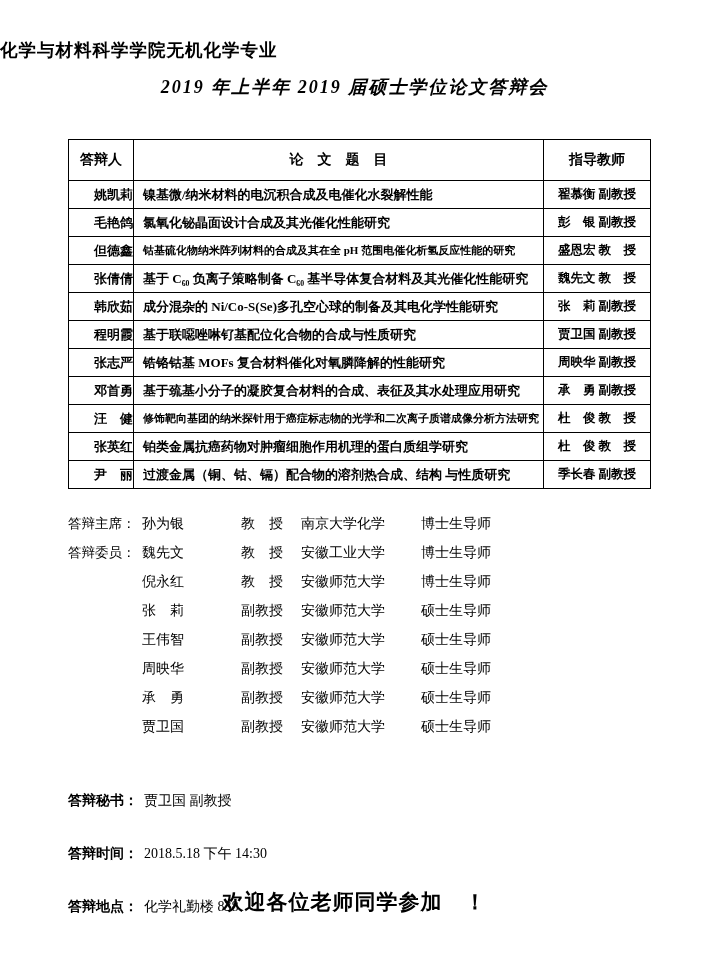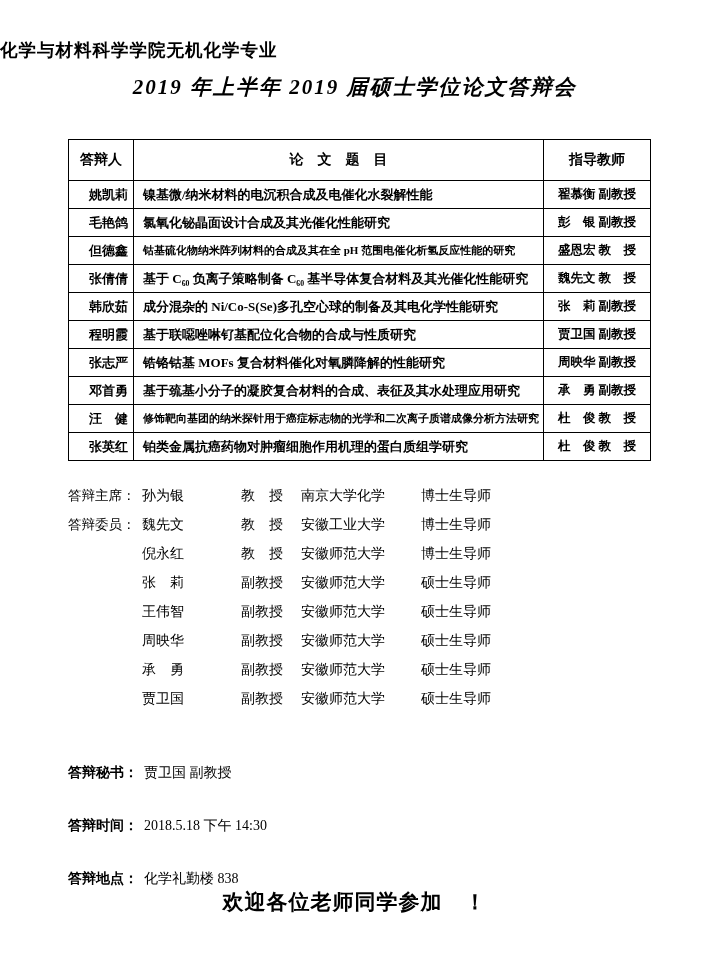--- a/index.html
+++ b/index.html
@@ -21,21 +21,21 @@
     font-size:17.5px;
     line-height:24px;
     letter-spacing:1px;
   }
   .subtitle {
     margin-top:13px;
     text-align:center;
     font-family:"Liberation Serif","DejaVu Serif",serif;
     font-weight:bold;
     font-style:italic;
-    font-size:21px;
+    font-size:18px;
     line-height:24px;
     letter-spacing:2px;
   }
 
   table.doc-table {
     border-collapse:collapse;
     table-layout:fixed;
     width:582px;
     margin:40px 0 0 68px;
   }
@@ -48,21 +48,21 @@
     overflow:hidden;
     white-space:nowrap;
   }
   .doc-table th {
     height:40px;
     font-family:"Liberation Sans","DejaVu Sans",sans-serif;
     font-weight:bold;
     font-size:14px;
   }
   .doc-table td { height:27px; font-weight:bold; font-size:13px; }
-  td.cell-defender { padding-left:20px; }
+  td.cell-defender { padding-left:8px;text-align:right; }
   td.cell-thesis  { padding-left:9px; }
   td.cell-thesis.small { font-size:11px; }
   td.cell-advisor { text-align:center; font-size:12.5px; }
 
   .committee { margin:20px 0 0 68px; }
   .c-line { line-height:29px; font-size:14px; white-space:nowrap; }
   .c-label {
     display:inline-block; width:74px;
     font-family:"Liberation Sans","DejaVu Sans",sans-serif;
     font-weight:normal; font-size:13.5px;
@@ -155,20 +155,25 @@
     <tr>
       <td class="cell-defender">汪　健</td>
       <td class="cell-thesis small">修饰靶向基团的纳米探针用于癌症标志物的光学和二次离子质谱成像分析方法研究</td>
       <td class="cell-advisor">杜　俊 教　授</td>
     </tr>
     <tr>
       <td class="cell-defender">张英红</td>
       <td class="cell-thesis">铂类金属抗癌药物对肿瘤细胞作用机理的蛋白质组学研究</td>
       <td class="cell-advisor">杜　俊 教　授</td>
     </tr>
+    <tr>
+      <td class="cell-defender">尹　丽</td>
+      <td class="cell-thesis">过渡金属（铜、钴、镉）配合物的溶剂热合成、结构 与性质研究</td>
+      <td class="cell-advisor">季长春 副教授</td>
+    </tr>
   </tbody>
     </table>
 
   <div class="committee">
     <div class="c-line">
       <span class="c-label">答辩主席：</span><span class="c-name">孙为银</span><span class="c-title">教　授</span><span class="c-org">南京大学化学</span><span class="c-role">博士生导师</span>
     </div>
     <div class="c-line">
       <span class="c-label">答辩委员：</span><span class="c-name">魏先文</span><span class="c-title">教　授</span><span class="c-org">安徽工业大学</span><span class="c-role">博士生导师</span>
     </div>

